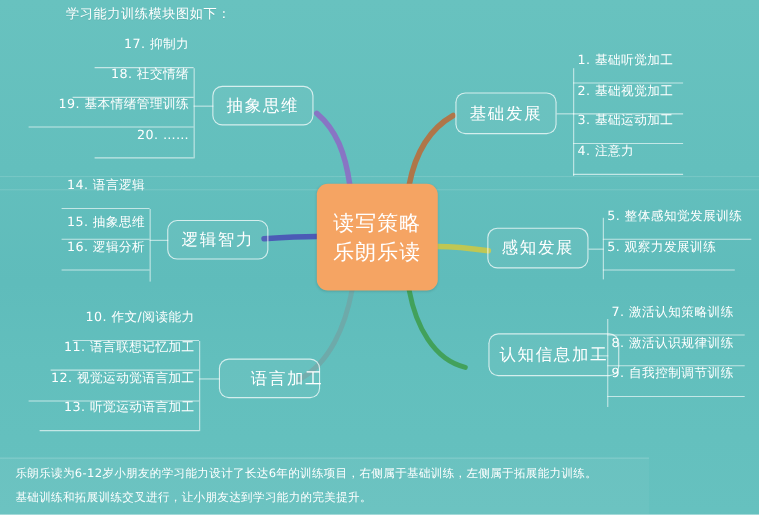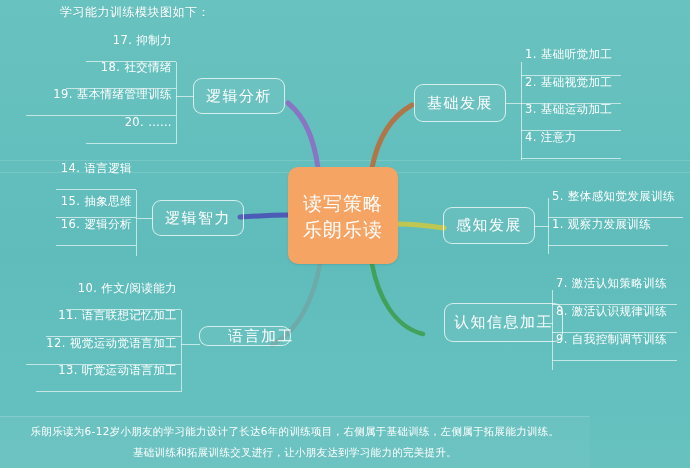--- a/index.html
+++ b/index.html
@@ -126,21 +126,20 @@
   #footer {
     position: absolute;
     left: 0;
     bottom: 0;
     width: 590px;
     height: 52px;
     background: rgba(255,255,255,0.045);
     border-top: 1px solid rgba(255,255,255,0.16);
     box-sizing: border-box;
     padding: 7px 14px 12px 14px;
-    text-align: center;
   }
   #footer p {
     margin: 0 0 6px 0;
     font-size: 10.5px;
     color: #ffffff;
     letter-spacing: 0.3px;
     line-height: 15px;
     white-space: nowrap;
   }
 </style>
@@ -168,21 +167,21 @@
 
     <path d="M 372 264 C 378 296 394 327 423 334" fill="none" stroke="#3f9e52" stroke-width="4.5" stroke-linecap="round" opacity="0.92"></path>
   </svg>
 
   <div id="center-node">
     <div class="cline">读写策略</div>
     <div class="cline">乐朗乐读</div>
   </div>
 
   <div class="branch-box" style="left:193px; top:78px; width:92px; height:36px;">
-    <span>逻辑分析</span>
+    <span>抽象思维</span>
   </div>
   <div class="stub" style="left:176px; top:96px; width:18px;"></div>
   <div class="spine" style="left:176px; top:62px; height:82px;"></div>
 
   <div class="leaf left" style="left:86px; top:42px; width:90px; height:20px;">
     <span>17. 抑制力</span>
   </div>
   <div class="leaf left" style="left:66px; top:69px; width:110px; height:20px;">
     <span>18. 社交情绪</span>
   </div>
@@ -202,21 +201,21 @@
   <div class="leaf left" style="left:56px; top:170px; width:80px; height:20px;">
     <span>14. 语言逻辑</span>
   </div>
   <div class="leaf left" style="left:56px; top:198px; width:80px; height:20px;align-items:center;">
     <span>15. 抽象思维</span>
   </div>
   <div class="leaf left" style="left:56px; top:226px; width:80px; height:20px;">
     <span>16. 逻辑分析</span>
   </div>
 
-  <div class="branch-box" style="left:199px; top:326px; width:92px; height:20px;padding-left:32px;">
+  <div class="branch-box" style="left:199px; top:326px; width:92px; height:36px;padding-left:32px;">
     <span>语言加工</span>
   </div>
   <div class="stub" style="left:181px; top:344px; width:19px;"></div>
   <div class="spine" style="left:181px; top:310px; height:82px;"></div>
 
   <div class="leaf left" style="left:66px; top:290px; width:115px; height:20px;">
     <span>10. 作文/阅读能力</span>
   </div>
   <div class="leaf left" style="left:46px; top:317px; width:135px; height:20px;">
     <span>11. 语言联想记忆加工</span>
@@ -250,21 +249,21 @@
   <div class="branch-box" style="left:443px; top:207px; width:92px; height:37px;">
     <span>感知发展</span>
   </div>
   <div class="stub" style="left:535px; top:226px; width:14px;"></div>
   <div class="spine" style="left:548px; top:198px; height:56px;"></div>
 
   <div class="leaf right" style="left:548px; top:198px; width:135px; height:20px;">
     <span>5. 整体感知觉发展训练</span>
   </div>
   <div class="leaf right" style="left:548px; top:226px; width:120px; height:20px;">
-    <span>1. 观察力发展训练</span>
+    <span>5. 观察力发展训练</span>
   </div>
 
   <div class="branch-box" style="left:444px; top:303px; width:119px; height:39px;">
     <span>认知信息加工</span>
   </div>
   <div class="stub" style="left:538px; top:323px; width:15px;"></div>
   <div class="spine" style="left:552px; top:290px; height:80px;"></div>
 
   <div class="leaf right" style="left:552px; top:285px; width:125px; height:20px;">
     <span>7. 激活认知策略训练</span>

